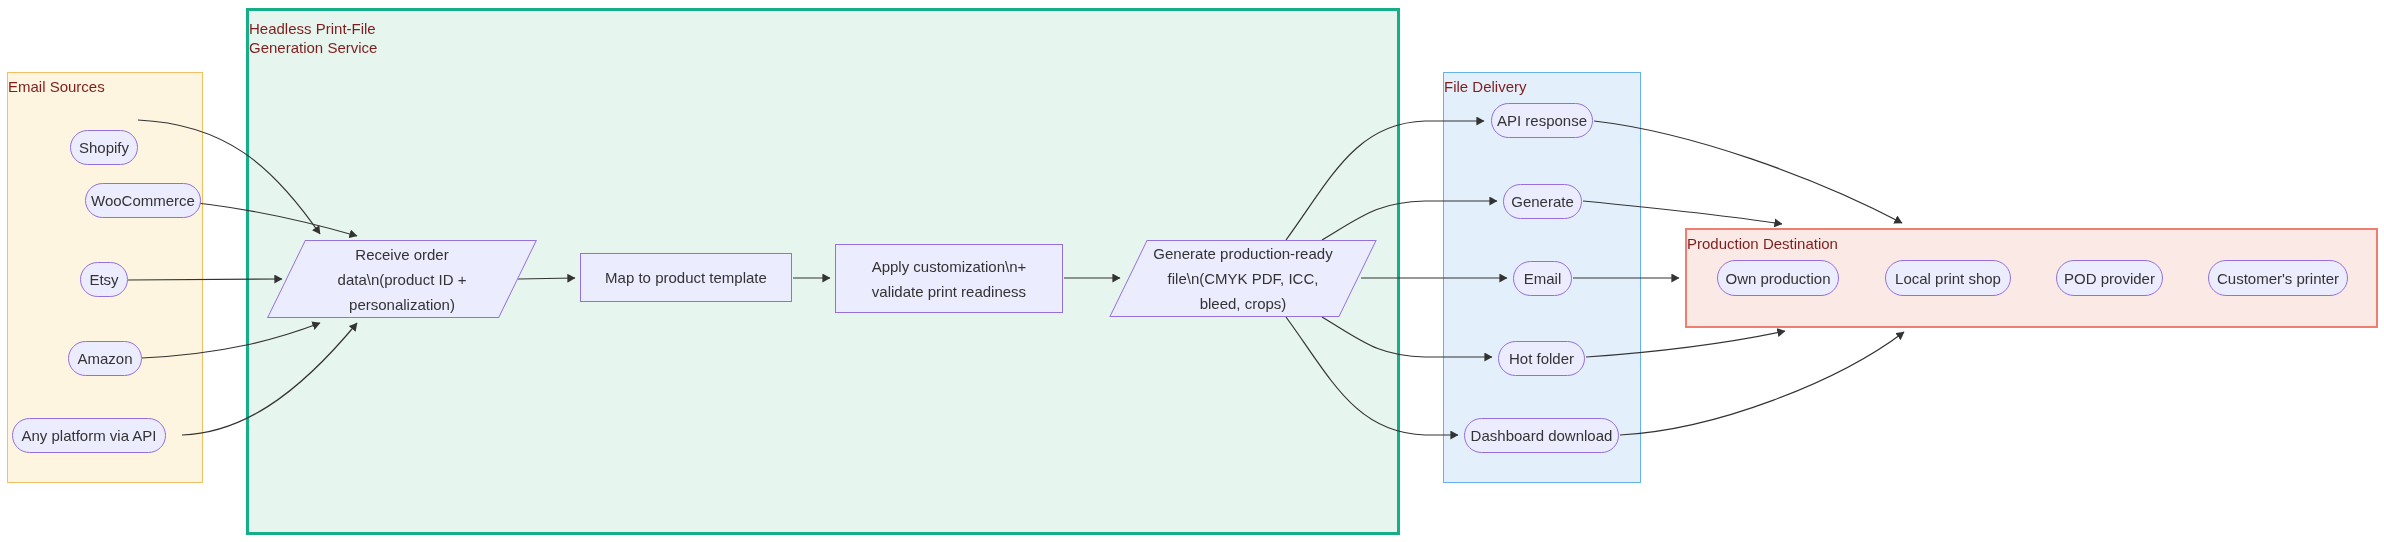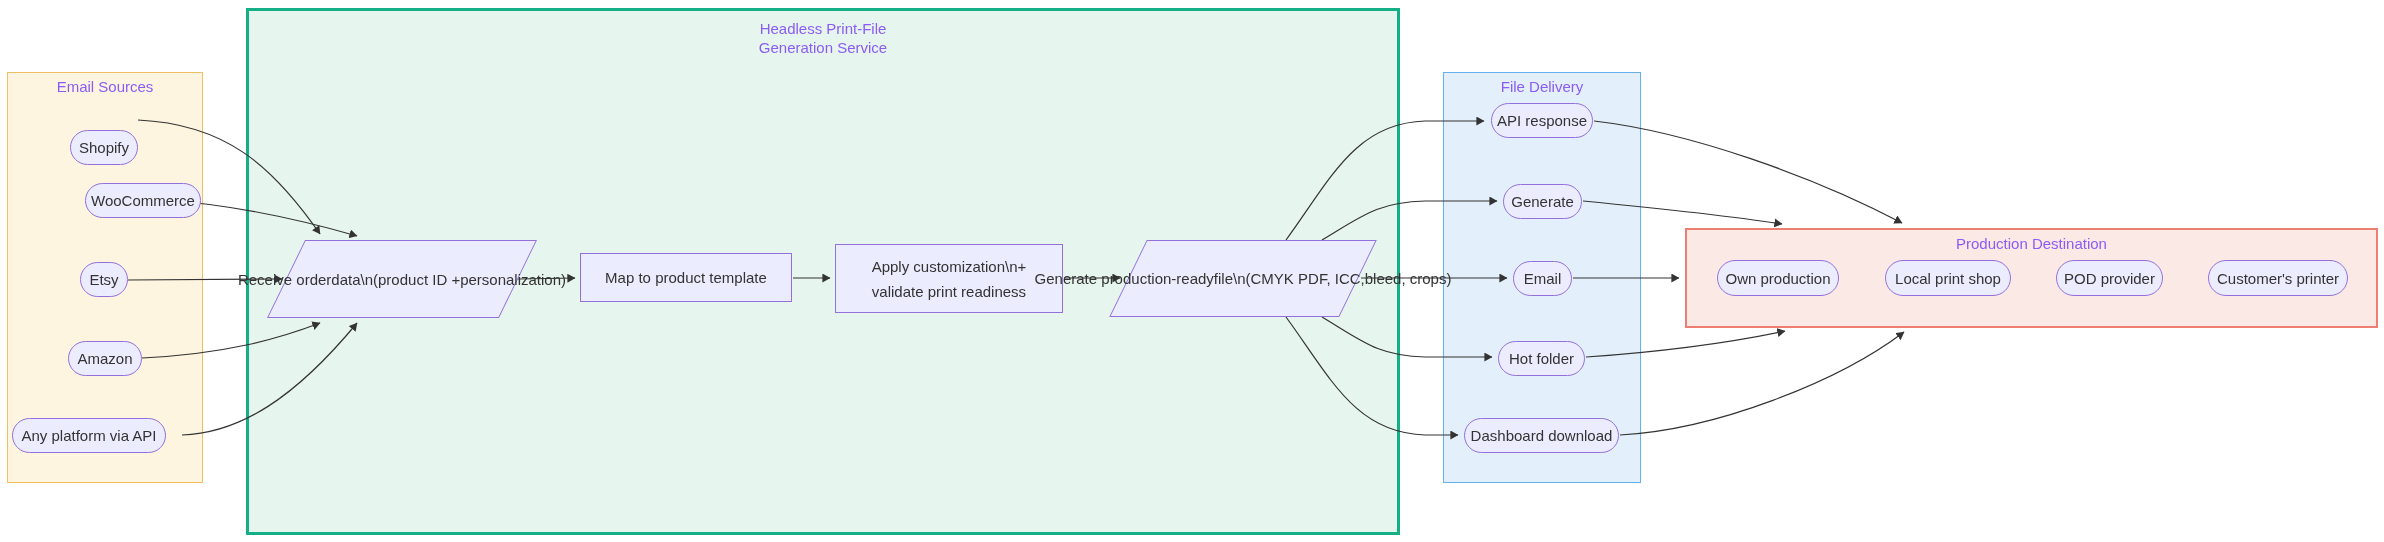--- a/index.html
+++ b/index.html
@@ -1,40 +1,40 @@
 <!DOCTYPE html>
 <html><head>
 <meta charset="utf-8">
 <style>
   * { box-sizing: border-box; margin: 0; padding: 0; }
   html, body { width: 2384px; height: 542px; background: #ffffff; }
   body { font-family: "Liberation Sans", sans-serif; color: #333333; }
   .canvas { position: relative; width: 2384px; height: 542px; background: #ffffff; overflow: hidden; }
 
   .cluster { position: absolute; z-index: 1; }
-  .cluster-title { position: absolute; top: 5px; left: 0; right: 0; text-align: center; font-size: 15px; color: #8b5cf6; }
+  .cluster-title { position: absolute; top: 5px; left: 0; right: 0; text-align: left; font-size: 15px; color: #7f1d1d; }
   .cluster-order-sources { left: 7px; top: 72px; width: 196px; height: 411px; background: #FDF5DF; border: 1.5px solid #F2C063; }
   .cluster-service { left: 246px; top: 8px; width: 1154px; height: 527px; background: #E6F5EE; border: 3px solid #14AE87; }
   .cluster-service .cluster-title { top: 8px; line-height: 19px; }
   .cluster-file-delivery { left: 1443px; top: 72px; width: 198px; height: 411px; background: #E3F0FB; border: 1.5px solid #64B1EC; }
   .cluster-production { left: 1685px; top: 228px; width: 693px; height: 100px; background: #FBE9E6; border: 2px solid #EF7E72; }
 
   .edges { position: absolute; left: 0; top: 0; z-index: 2; }
 
   .pill { position: absolute; z-index: 3; background: #ECECFF; border: 1.4px solid #9370DB;
           border-radius: 18px; display: flex; align-items: center; justify-content: center;
           font-size: 15px; white-space: nowrap; }
   .rect { position: absolute; z-index: 3; background: #ECECFF; border: 1.4px solid #9370DB;
           display: flex; flex-direction: column; align-items: center; justify-content: center;
           font-size: 15px; line-height: 25px; text-align: center; white-space: nowrap; }
   .para { position: absolute; z-index: 3; }
   .para-bg { position: absolute; left: 0; top: 0; width: 100%; height: 100%;
              background: #ECECFF; border: 1.4px solid #9370DB; transform: skewX(-26deg); }
   .para-text { position: relative; z-index: 1; width: 100%; height: 100%;
-               display: flex; flex-direction: row; align-items: center; justify-content: center;
+               display: flex; flex-direction: column; align-items: center; justify-content: center;
                font-size: 15px; line-height: 25px; text-align: left; white-space: nowrap; }
 </style>
 </head>
 <body>
 
 <div class="canvas">
 
   <div class="cluster cluster-order-sources">
     <div class="cluster-title">Email Sources</div>
   </div>

